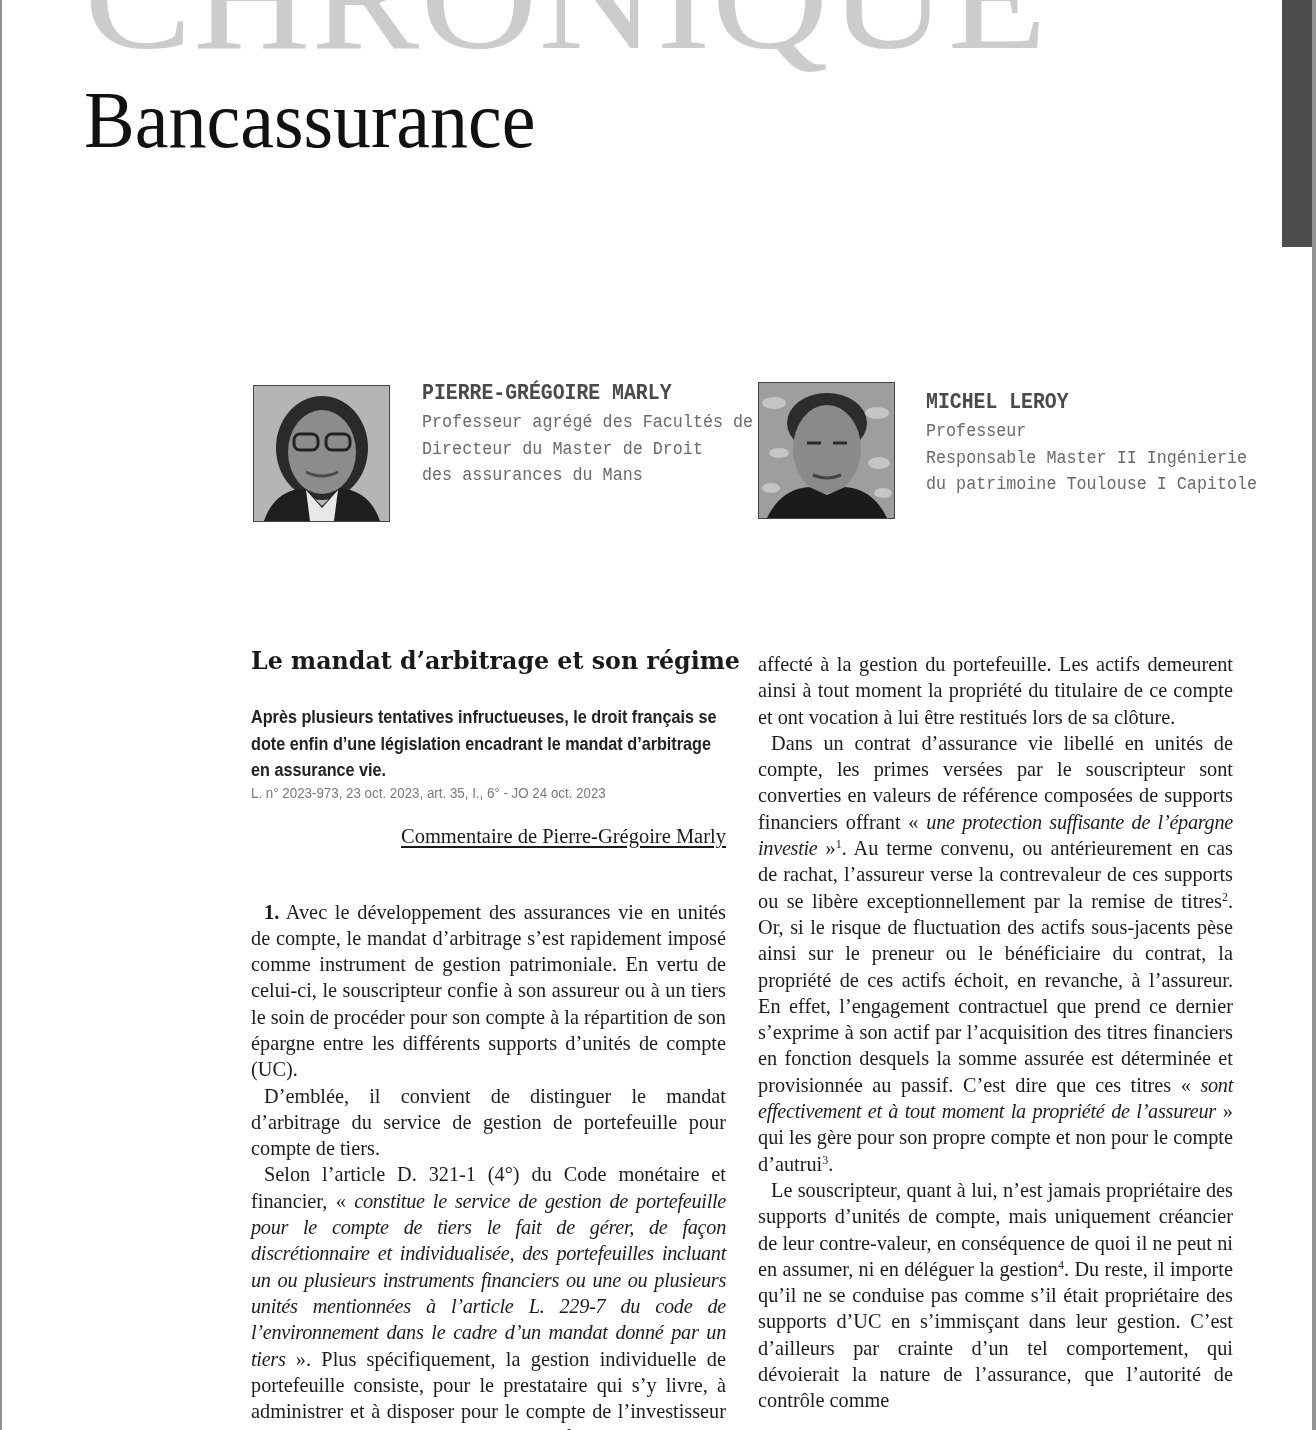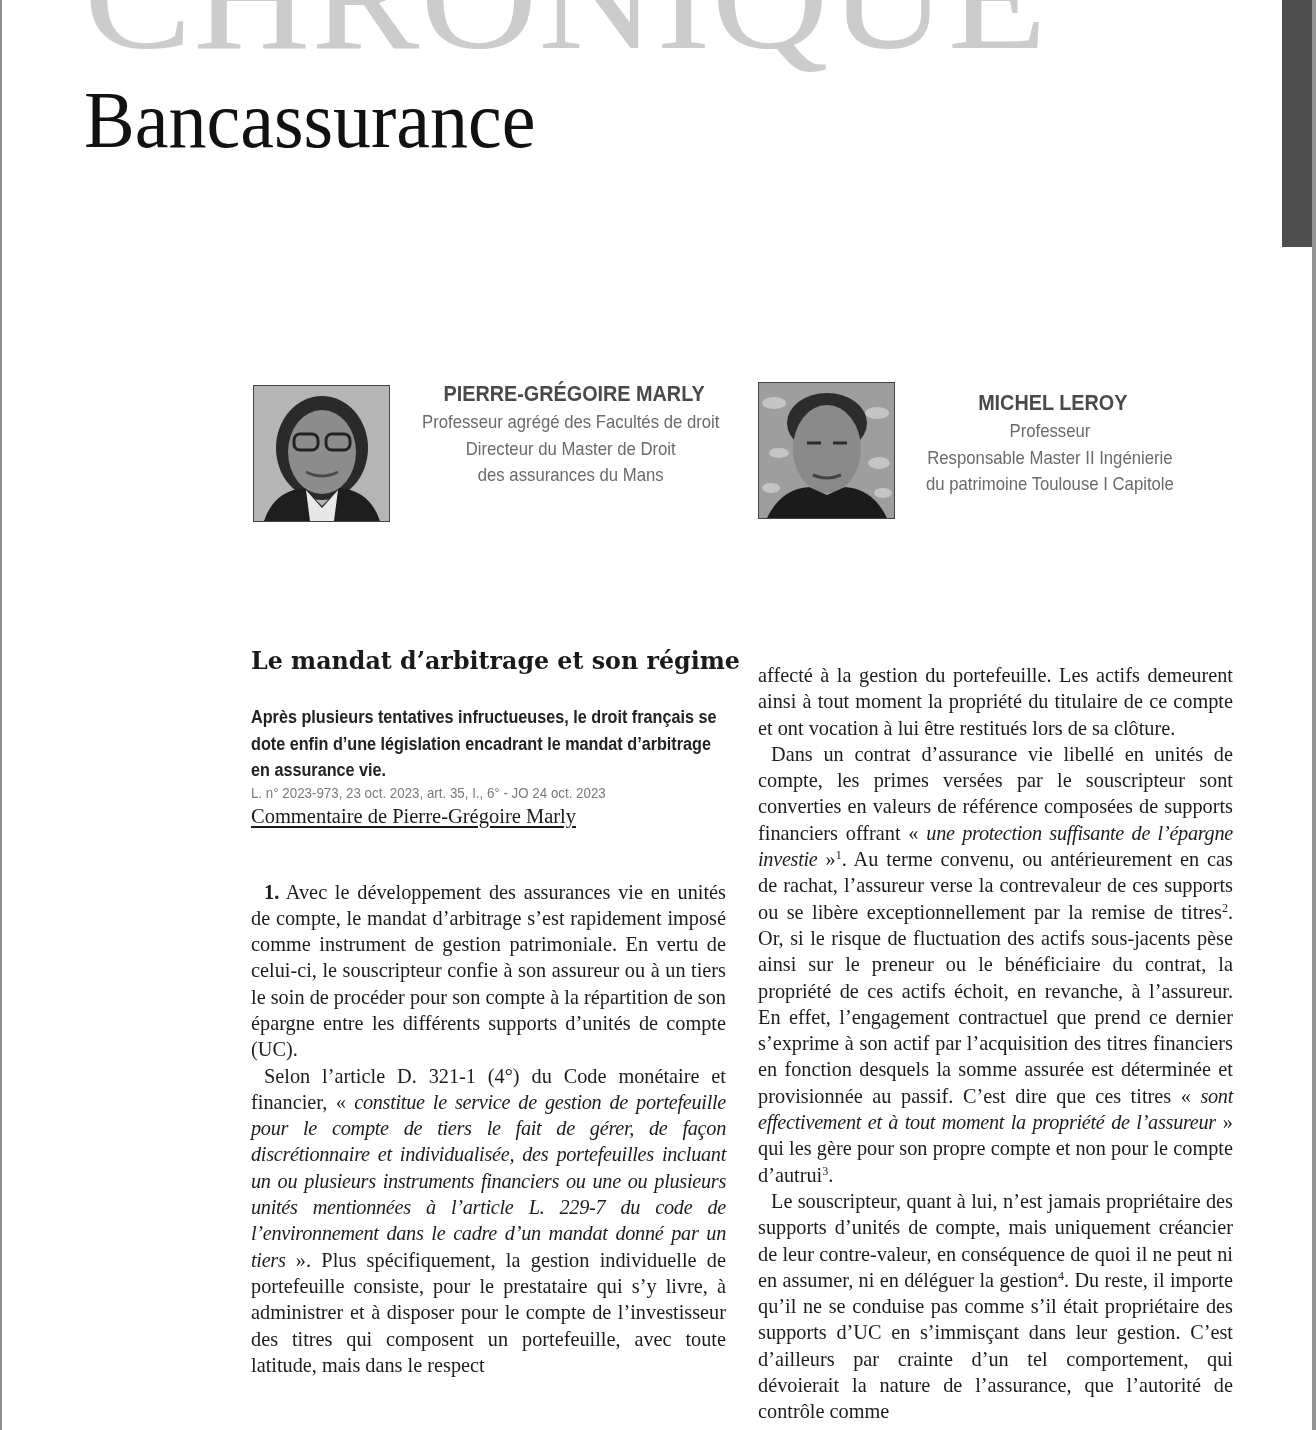--- a/index.html
+++ b/index.html
@@ -24,21 +24,21 @@
     font-family: "Liberation Serif", serif;
     font-size: 80px; line-height: 1; color: #111111;
     white-space: nowrap; transform: scaleX(0.95); transform-origin: left top;
   }
 
   .author { position: absolute; }
   .author .photo {
     position: absolute; width: 135px; height: 135px;
     border: 1px solid #444; background: #9a9a9a; overflow: hidden;
   }
-  .author .info { position: absolute; font-family: Liberation Sans, sans-serif; white-space: nowrap; text-align: center; }
+  .author .info { position: absolute; font-family: Liberation Mono, monospace; white-space: nowrap; }
   .author .name {
     font-weight: bold; font-size: 22px; color: #4a4a4a; line-height: 26px;
     transform: scaleX(0.9); transform-origin: left top;
   }
   .author .line {
     font-size: 19px; color: #6a6a6a; line-height: 26.5px;
     transform: scaleX(0.88); transform-origin: left top;
   }
 
   .col { position: absolute; width: 475px; }
@@ -61,21 +61,21 @@
     display: inline-block;
     font-family: "Liberation Serif", serif; font-size: 20.5px; color: #1a1a1a;
     text-decoration: underline; text-underline-offset: 3px; white-space: nowrap;
     line-height: 26px;
   }
   .body-text {
     font-family: "Liberation Serif", serif; font-size: 20.3px; line-height: 26.3px;
     color: #1c1c1c; text-align: justify; hyphens: manual;
   }
   .body-text p { margin: 0; text-indent: 13px; }
-  .body-text p.noindent { text-indent: 0; margin-top: 11px; }
+  .body-text p.noindent { text-indent: 0; }
   .body-text .num { font-weight: bold; }
   .body-text i { font-style: italic; letter-spacing: -0.3px; }
   sup { font-size: 12px; line-height: 0; vertical-align: 7px; }
 </style>
 </head>
 <body>
 
 <div class="left-edge"></div>
 <div class="right-edge"></div>
 <div class="page-tab"></div>
@@ -128,25 +128,26 @@
     <div class="line" style="margin-top:2px">Professeur</div>
     <div class="line">Responsable Master II Ingénierie</div>
     <div class="line">du patrimoine Toulouse I Capitole</div>
   </div>
 </div>
 
 <div class="col" style="left:251px;top:645px;">
   <div class="article-title">Le mandat d’arbitrage et son régime</div>
   <div class="summary" style="margin-top:27px;">Après plusieurs tentatives infructueuses, le droit français se dote enfin d’une législation encadrant le mandat d’arbitrage en assurance vie.</div>
   <div class="reference" style="margin-top:-1px;">L. n°  2023-973, 23 oct. 2023, art. 35, I., 6° - JO 24 oct. 2023</div>
-  <div style="margin-top:0;">
+  <div style="margin-top:20px;text-align:right;">
     <a class="commentary">Commentaire de Pierre-Grégoire Marly</a>
   </div>
   <div class="body-text" style="margin-top:50px;">
     <p><span class="num">1.</span> <span>Avec le développement des assurances vie en unités de compte, le mandat d’arbitrage s’est rapidement imposé comme instrument de gestion patrimoniale. En vertu de celui-ci, le souscripteur confie à son assureur ou à un tiers le soin de procéder pour son compte à la répartition de son épargne entre les différents supports d’unités de compte (UC).</span></p>
+    <p><span>D’emblée, il convient de distinguer le mandat d’arbitrage du service de gestion de portefeuille pour compte de tiers.</span></p>
     <p><span>Selon l’article D. 321-1 (4°) du Code monétaire et financier, « </span><i>constitue le service de gestion de portefeuille pour le compte de tiers le fait de gérer, de façon discrétionnaire et individualisée, des portefeuilles incluant un ou plusieurs instruments financiers ou une ou plusieurs unités mentionnées à l’article L. 229-7 du code de l’environnement dans le cadre d’un mandat donné par un tiers</i><span> ». Plus spécifiquement, la gestion individuelle de portefeuille consiste, pour le prestataire qui s’y livre, à administrer et à disposer pour le compte de l’investisseur des titres qui composent un portefeuille, avec toute latitude, mais dans le respect</span></p>
   </div>
 </div>
 
 <div class="col" style="left:758px;top:651px;">
   <div class="body-text">
     <p class="noindent"><span>affecté à la gestion du portefeuille. Les actifs demeurent ainsi à tout moment la propriété du titulaire de ce compte et ont vocation à lui être restitués lors de sa clôture.</span></p>
     <p><span>Dans un contrat d’assurance vie libellé en unités de compte, les primes versées par le souscripteur sont converties en valeurs de référence composées de supports financiers offrant « </span><i>une protection suffisante de l’épargne investie</i><span> »</span><sup>1</sup><span>. Au terme convenu, ou antérieurement en cas de rachat, l’assureur verse la contrevaleur de ces supports ou se libère exceptionnellement par la remise de titres</span><sup>2</sup><span>. Or, si le risque de fluctuation des actifs sous-jacents pèse ainsi sur le preneur ou le bénéficiaire du contrat, la propriété de ces actifs échoit, en revanche, à l’assureur. En effet, l’engagement contractuel que prend ce dernier s’exprime à son actif par l’acquisition des titres financiers en fonction desquels la somme assurée est déterminée et provisionnée au passif. C’est dire que ces titres « </span><i>sont effectivement et à tout moment la propriété de l’assureur</i><span> » qui les gère pour son propre compte et non pour le compte d’autrui</span><sup>3</sup><span>.</span></p>
     <p><span>Le souscripteur, quant à lui, n’est jamais propriétaire des supports d’unités de compte, mais uniquement créancier de leur contre-valeur, en conséquence de quoi il ne peut ni en assumer, ni en déléguer la gestion</span><sup>4</sup><span>. Du reste, il importe qu’il ne se conduise pas comme s’il était propriétaire des supports d’UC en s’immisçant dans leur gestion. C’est d’ailleurs par crainte d’un tel comportement, qui dévoierait la nature de l’assurance, que l’autorité de contrôle comme</span></p>
   </div>

